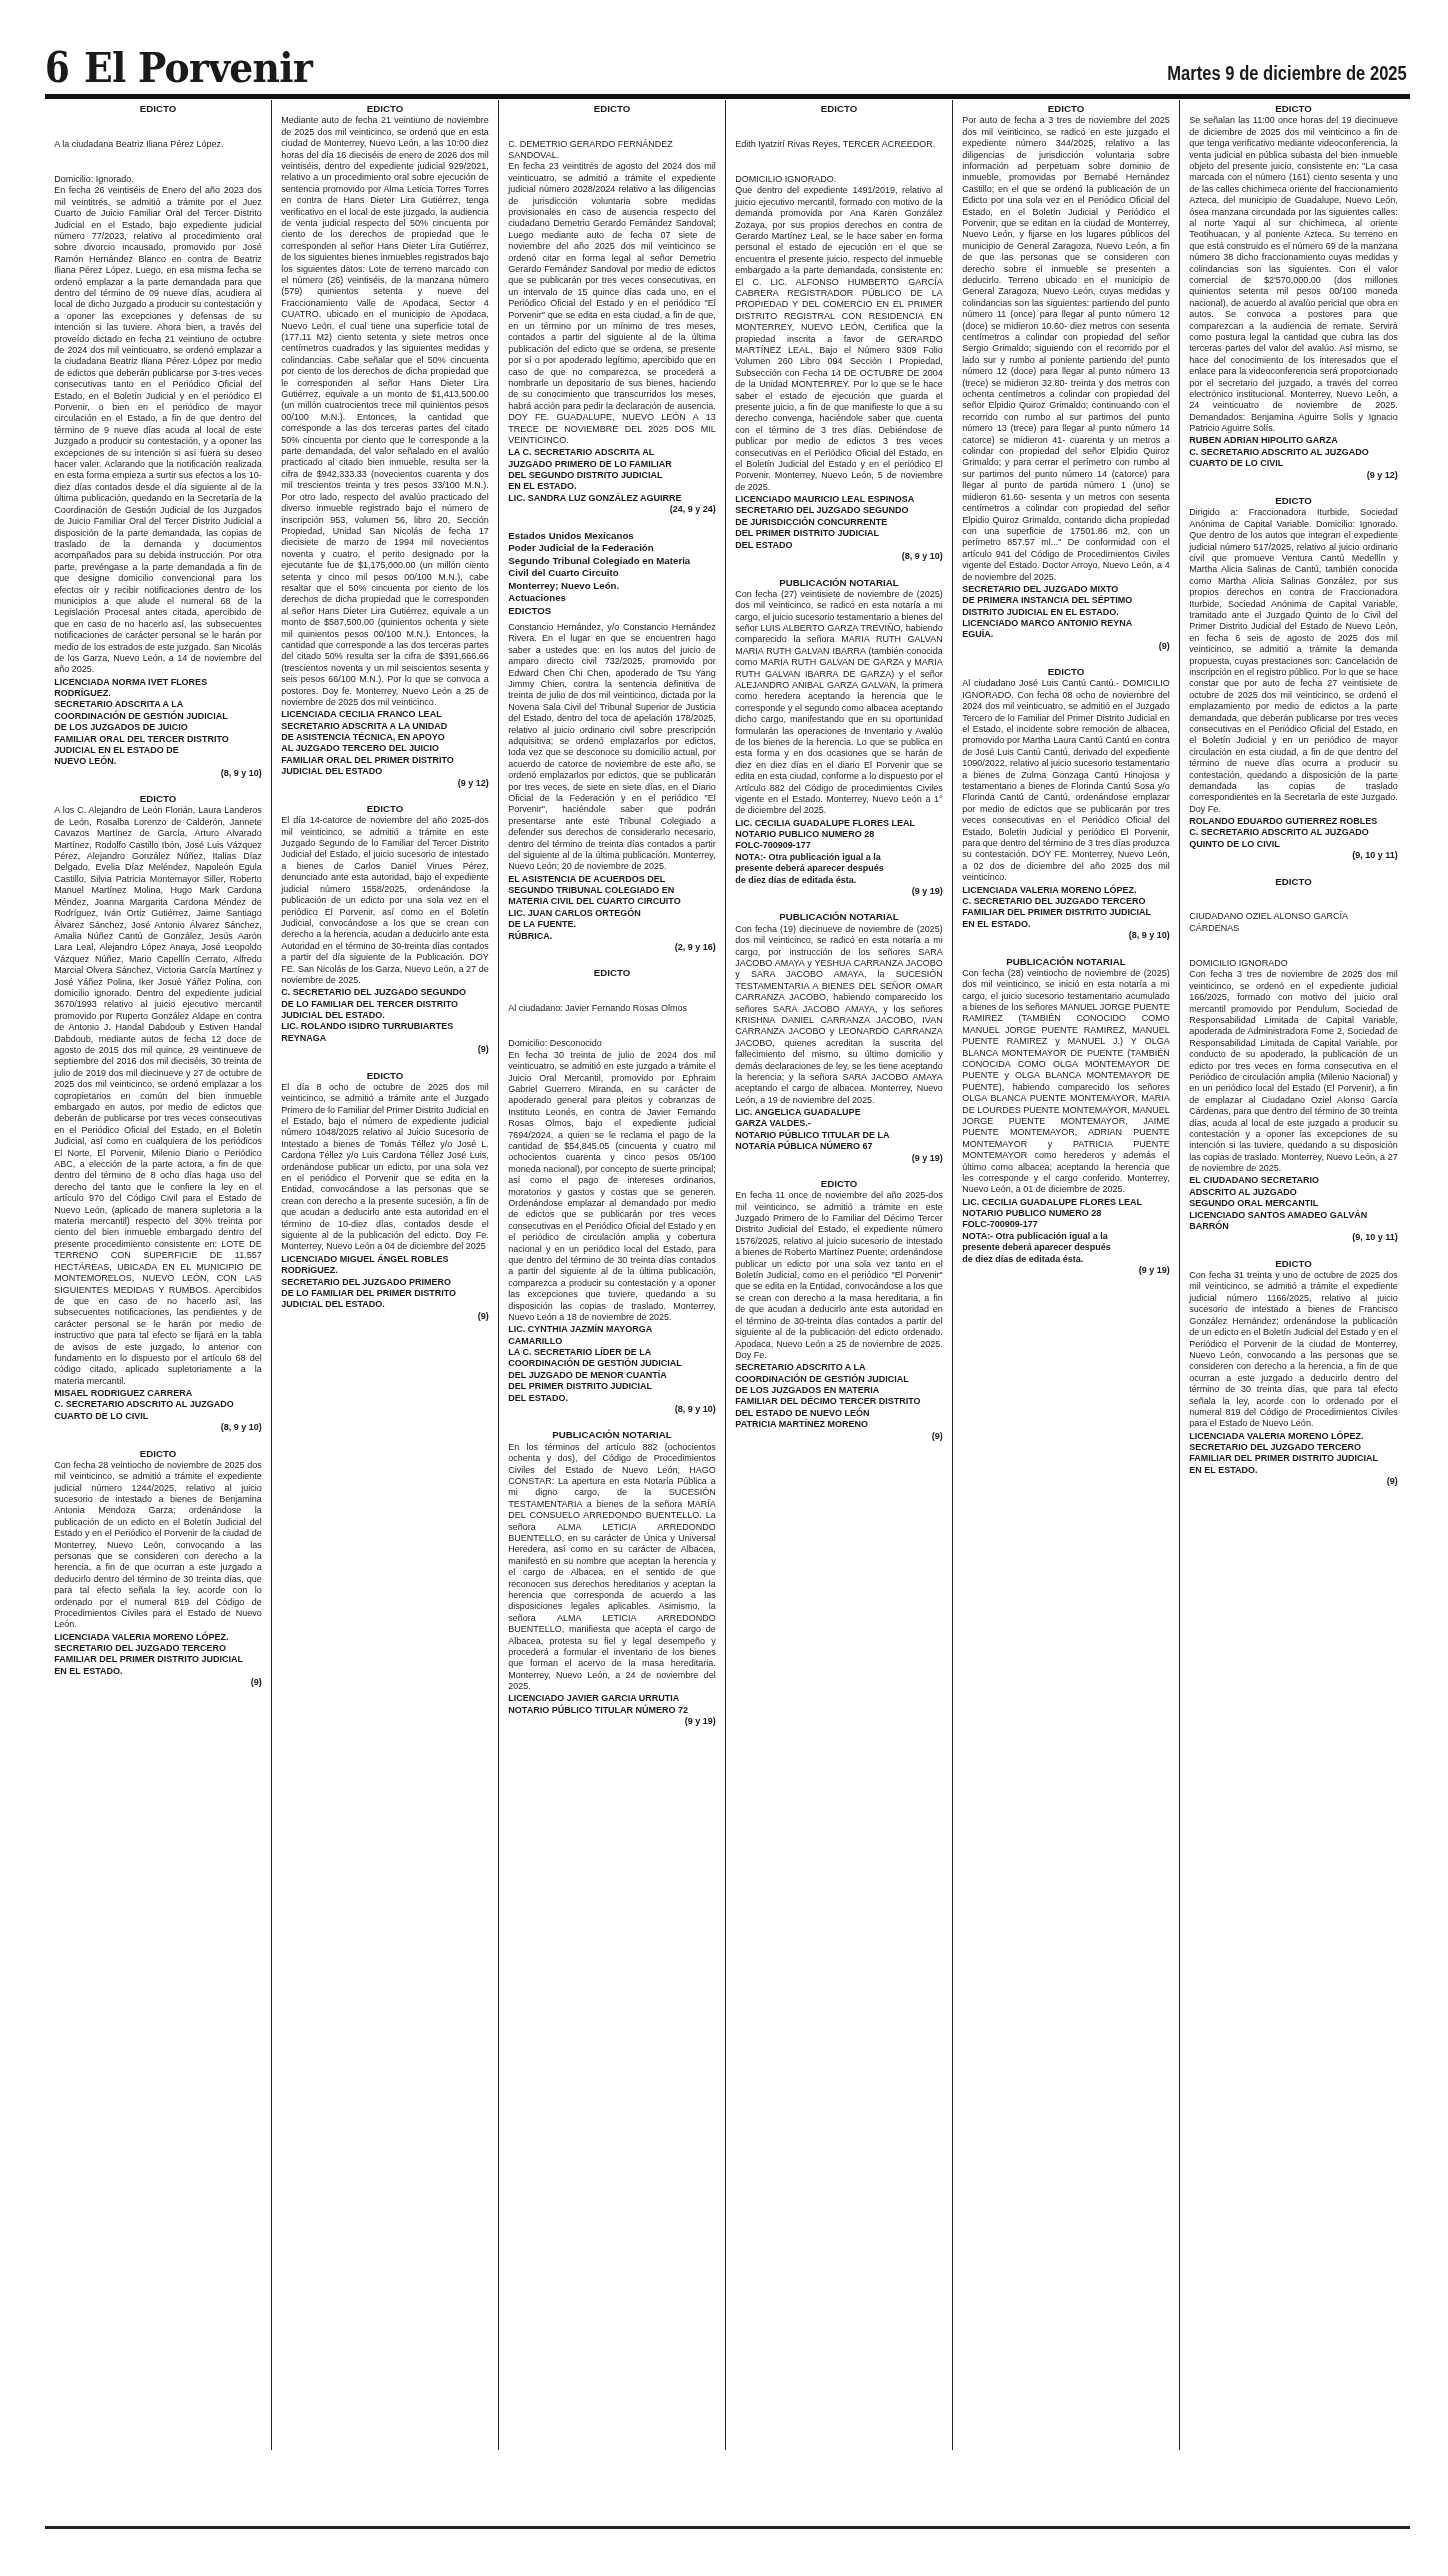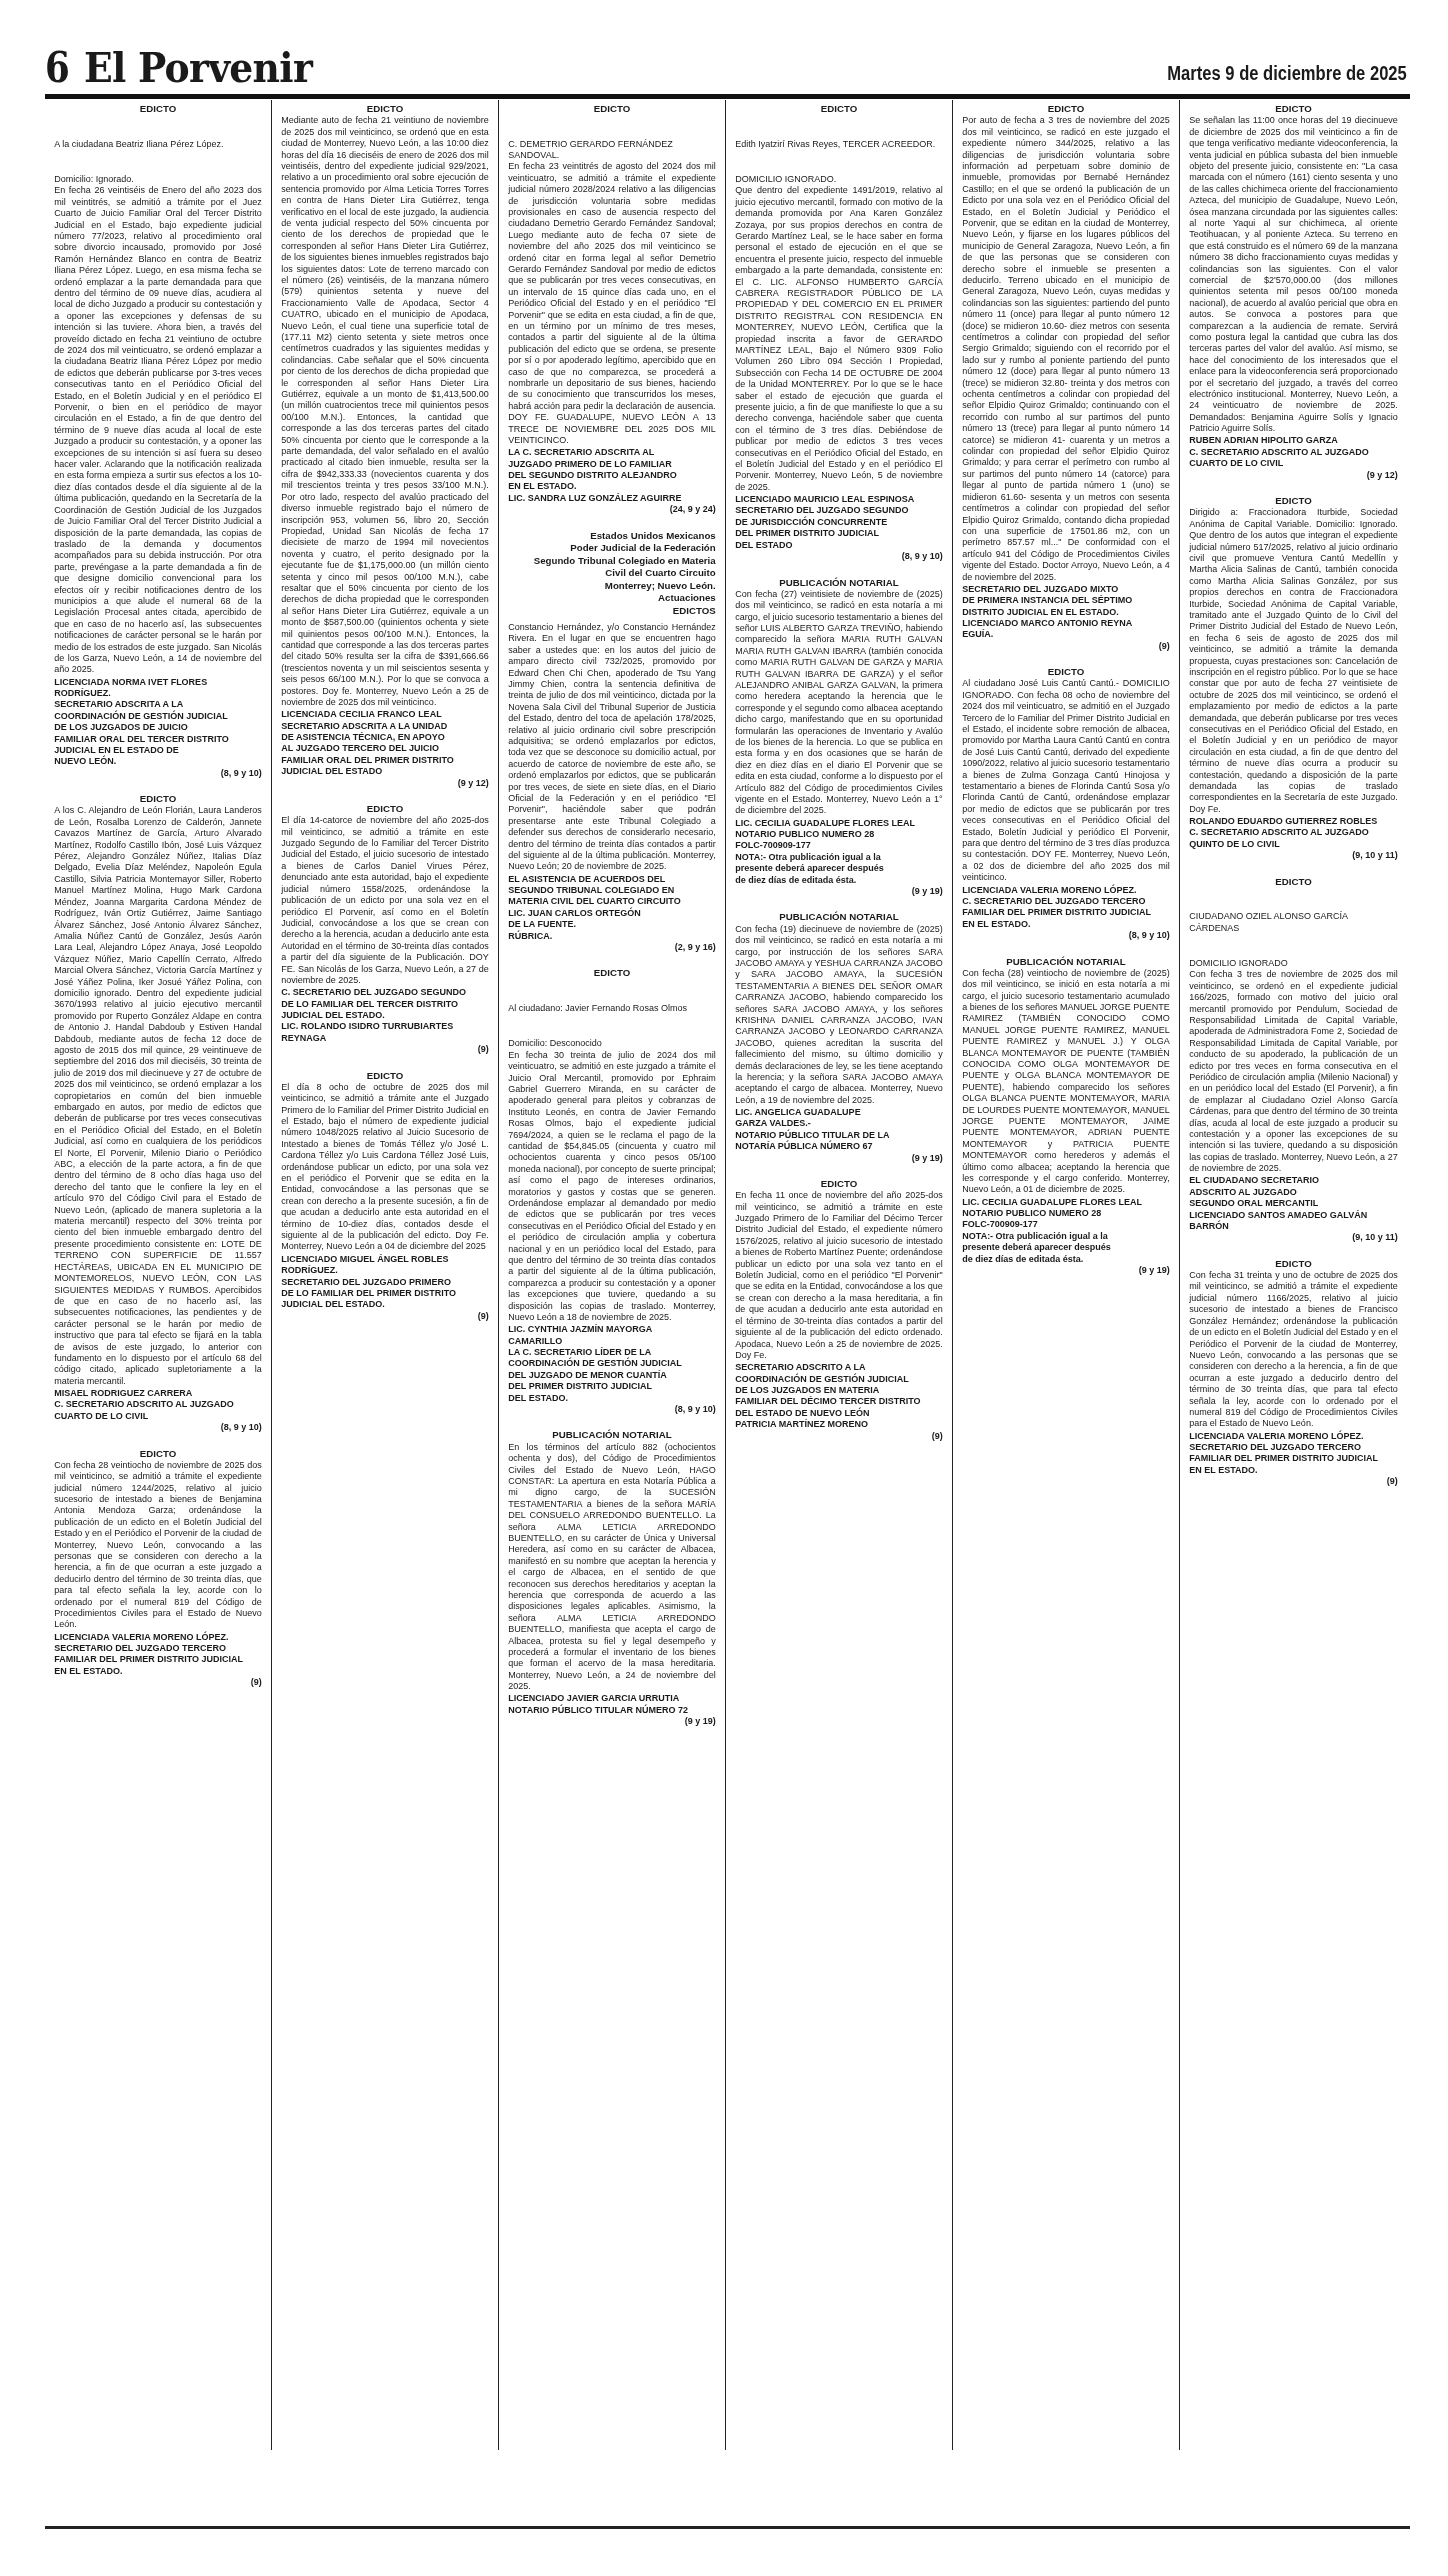--- a/index.html
+++ b/index.html
@@ -13,21 +13,21 @@
   .columns { position:absolute; left:45px; top:100px; width:1365px; height:2350px; display:flex; }
   .col { box-sizing:border-box; width:227px; height:100%; padding:3.1px 9.3px 0 9.3px; border-right:1.6px solid #222; overflow:hidden; font-family:"Liberation Sans", sans-serif; font-size:9px; line-height:11.4px; }
   .col:last-child { border-right:none; }
   .notice { margin-bottom:14px; }
   .notice-title { text-align:center; font-weight:bold; font-size:9.7px; margin-bottom:0.8px; }
   .line { display:block;margin-top:24px; }
   .body { text-align:justify; hyphens:auto; }
   .sig { text-align:left; font-weight:bold; margin-top:0.8px; }
   .sig span { display:block; }
   .pubdates { text-align:right; font-weight:bold; }
-  .header-block { text-align:right; font-weight:bold; font-size:9.7px; line-height:12.5px; margin:11px 0 4.7px 0; }
+  .header-block { text-align:left; font-weight:bold; font-size:9.7px; line-height:12.5px; margin:11px 0 4.7px 0; }
   .header-block span { display:block; }
 </style>
 </head>
 <body>
 
 <div class="masthead">
   <span class="page-num">6</span>
   <span class="paper-name">El Porvenir</span>
 </div>
 <div class="date">Martes 9 de diciembre de 2025</div>
@@ -114,21 +114,21 @@
       </div>
     </div>
     <div class="col">
       <div class="notice">
         <div class="notice-title">EDICTO</div>
         <span class="line">C. DEMETRIO GERARDO FERNÁNDEZ SANDOVAL.</span>
         <div class="body">En fecha 23 veintitrés de agosto del 2024 dos mil veinticuatro, se admitió a trámite el expediente judicial número 2028/2024 relativo a las diligencias de jurisdicción voluntaria sobre medidas provisionales en caso de ausencia respecto del ciudadano Demetrio Gerardo Fernández Sandoval; Luego mediante auto de fecha 07 siete de noviembre del año 2025 dos mil veinticinco se ordenó citar en forma legal al señor Demetrio Gerardo Fernández Sandoval por medio de edictos que se publicarán por tres veces consecutivas, en un intervalo de 15 quince días cada uno, en el Periódico Oficial del Estado y en el periódico "El Porvenir" que se edita en esta ciudad, a fin de que, en un término por un mínimo de tres meses, contados a partir del siguiente al de la última publicación del edicto que se ordena, se presente por sí o por apoderado legítimo, apercibido que en caso de que no comparezca, se procederá a nombrarle un depositario de sus bienes, haciendo de su conocimiento que transcurridos los meses, habrá acción para pedir la declaración de ausencia. DOY FE. GUADALUPE, NUEVO LEÓN A 13 TRECE DE NOVIEMBRE DEL 2025 DOS MIL VEINTICINCO.</div>
         <div class="sig">
           <span>LA C. SECRETARIO ADSCRITA AL</span>
           <span>JUZGADO PRIMERO DE LO FAMILIAR</span>
-          <span>DEL SEGUNDO DISTRITO ALEJANDRO</span>
+          <span>DEL SEGUNDO DISTRITO JUDICIAL</span>
           <span>EN EL ESTADO.</span>
           <span>LIC. SANDRA LUZ GONZÁLEZ AGUIRRE</span>
         </div>
         <div class="pubdates">(24, 9 y 24)</div>
       </div>
       <div class="notice">
         <div class="header-block">
           <span>Estados Unidos Mexicanos</span>
           <span>Poder Judicial de la Federación</span>
           <span>Segundo Tribunal Colegiado en Materia</span>

